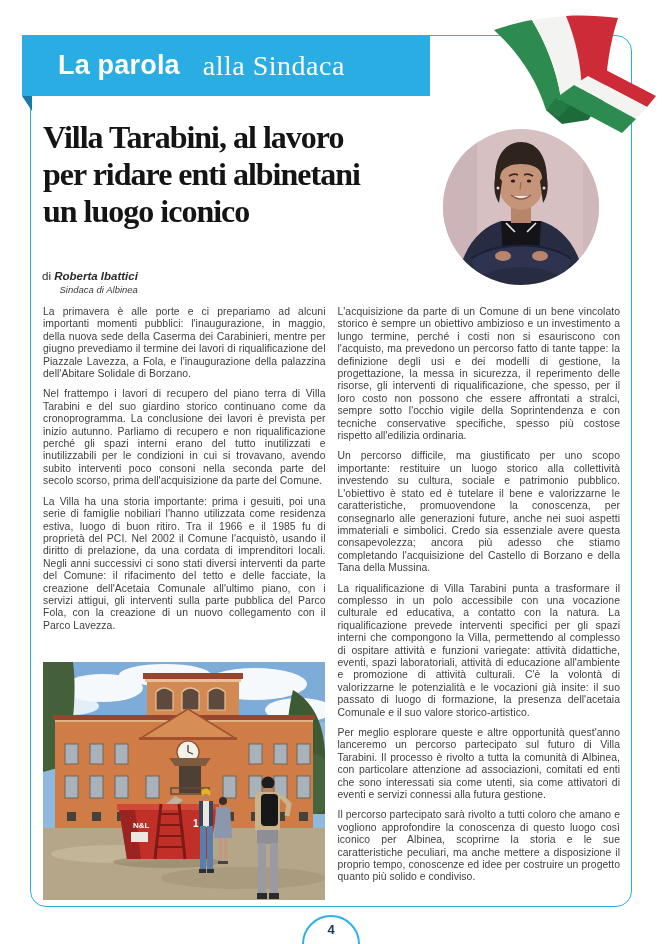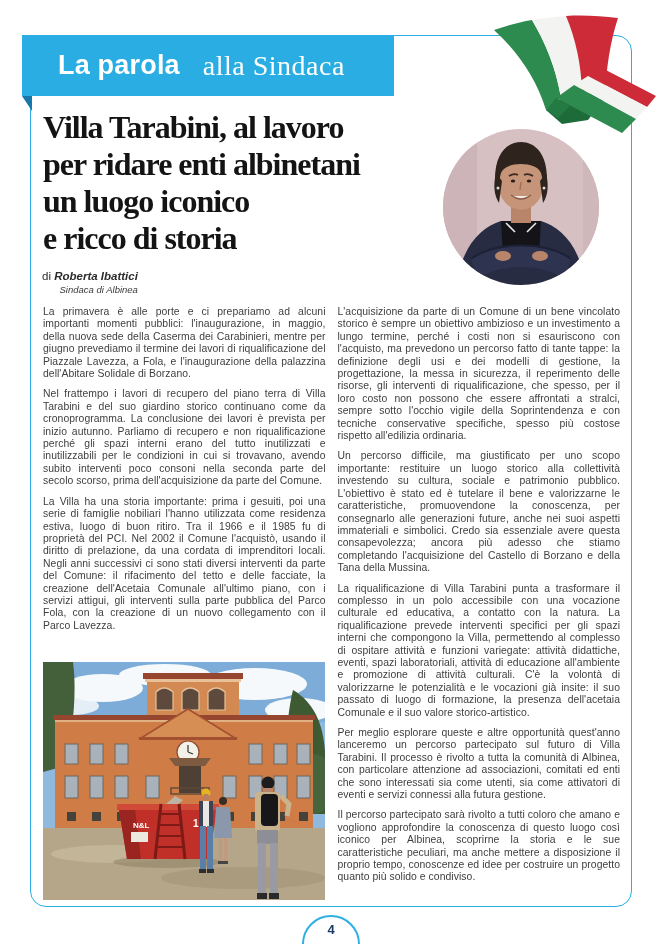--- a/index.html
+++ b/index.html
@@ -1,30 +1,30 @@
 <!DOCTYPE html>
 <html><head>
 <meta charset="utf-8">
 <style>
   html,body{margin:0;padding:0;background:#ffffff;}
   .page{position:relative;width:663px;height:944px;background:#fff;overflow:hidden;
         font-family:"Liberation Sans",sans-serif;color:#3e3e3e;}
   .frame{position:absolute;left:30px;top:35px;width:600px;height:870px;
          border:1.5px solid #29ade3;border-radius:16px;}
   
-  .banner{position:absolute;left:22px;top:35px;width:372px;height:61px;background:#29ade3;
+  .banner{position:absolute;left:22px;top:35px;width:408px;height:61px;background:#29ade3;
           display:flex;align-items:center;padding-left:36px;box-sizing:border-box;z-index:4;}
   .banner .bold{font-family:"Liberation Sans",sans-serif;font-weight:700;font-size:27px;color:#fff;letter-spacing:.2px;}
   .banner .serif{font-family:"Liberation Serif",serif;font-weight:400;font-size:28px;color:#fff;margin-left:23px;letter-spacing:.5px;}
   .banner-fold{position:absolute;left:22px;top:96px;width:0;height:0;
                border-top:15px solid #1878a9;border-left:10px solid transparent;z-index:4;}
   
   .flag{position:absolute;left:484px;top:6px;width:176px;height:132px;z-index:5;}
   
-  .headline{position:absolute;left:43px;top:109px;width:395px;z-index:2;
+  .headline{position:absolute;left:43px;top:119px;width:395px;z-index:2;
             font-family:"Liberation Serif",serif;font-weight:700;font-size:32px;
             line-height:37px;color:#141414;letter-spacing:-1px;}
   .byline{position:absolute;left:42px;top:270px;z-index:2;}
   .byline .l1{font-size:11.5px;color:#2c2c2c;}
   .byline .l1 b{font-style:italic;font-weight:700;}
   .byline .l2{font-size:9.5px;font-style:italic;color:#3a3a3a;margin-top:2px;text-align:right;}
   
   .portrait{position:absolute;left:443px;top:129px;width:156px;height:156px;z-index:3;}
   
   .columns{position:absolute;left:43px;top:306px;width:577px;height:598px;
@@ -64,21 +64,20 @@
       <polygon points="90,79 104,70 163,101 152,113" fill="#f3f3f1"></polygon>
       <polygon points="72,92 90,79 152,113 138,127" fill="#2e8b4f"></polygon>
       <polygon points="62,104 72,92 86,100 74,112" fill="#247a43"></polygon>
     </g>
   </svg>
 
   <div class="headline">
     <div>Villa Tarabini, al lavoro</div>
     <div>per ridare enti albinetani</div>
     <div>un luogo iconico</div>
-    <div>e ricco di storia</div>
   </div>
 
   <div class="byline">
     <div class="l1"><span>di</span> <b>Roberta Ibattici</b></div>
     <div class="l2">Sindaca di Albinea</div>
   </div>
 
   <svg class="portrait" viewBox="0 0 156 156">
     <defs>
         <clipPath id="pc">

